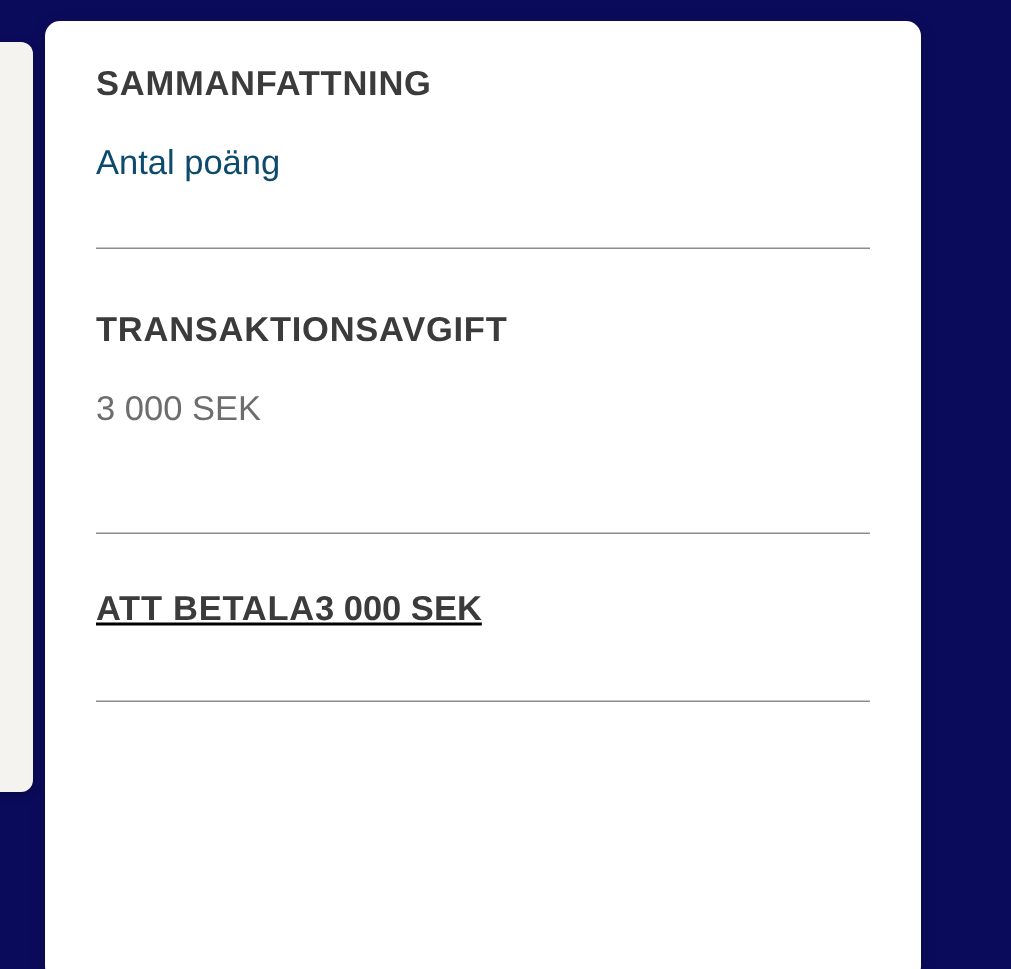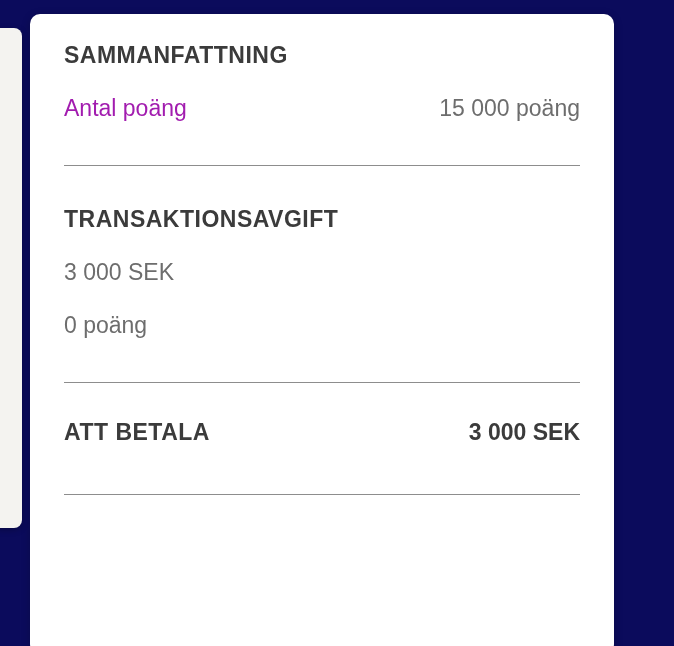--- a/index.html
+++ b/index.html
@@ -60,39 +60,39 @@
 
   .row {
     display: flex;
     align-items: baseline;
     justify-content: space-between;
     padding-top: 26px;
   }
 
   .row-label {
     font-size: 23px;
-    color: #a21caf;
+    color: #0c4a6e;
   }
 
   .row-value {
     font-size: 23px;
     color: #6d6d6d;
   }
 
   .divider {
     height: 1px;
     background: #8d8d8d;
     margin-top: 43px;
   }
 
   .total-row {
     display: flex;
     align-items: baseline;
-    justify-content: space-between;
     padding-top: 36px;
+    text-decoration: underline;
   }
 
   .total-label {
     font-size: 23px;
     font-weight: bold;
     letter-spacing: 0.5px;
     color: #3b3b3b;
   }
 
   .total-value {
@@ -111,33 +111,31 @@
 <body>
 
 <div class="bg-card-left"></div>
 
 <div class="summary-card">
 
   <h2 class="section-heading heading-summary">SAMMANFATTNING</h2>
 
   <div class="row">
     <span class="row-label">Antal poäng</span>
-    <span class="row-value">15 000 poäng</span>
   </div>
 
   <div class="divider"></div>
 
   <h2 class="section-heading heading-fees">TRANSAKTIONSAVGIFT</h2>
 
   <div class="row">
     <span class="row-value">3 000 SEK</span>
   </div>
 
   <div class="row">
-    <span class="row-value">0 poäng</span>
   </div>
 
   <div class="divider"></div>
 
   <div class="total-row">
     <span class="total-label">ATT BETALA</span>
     <span class="total-value">3 000 SEK</span>
   </div>
 
   <div class="divider-bottom"></div>

